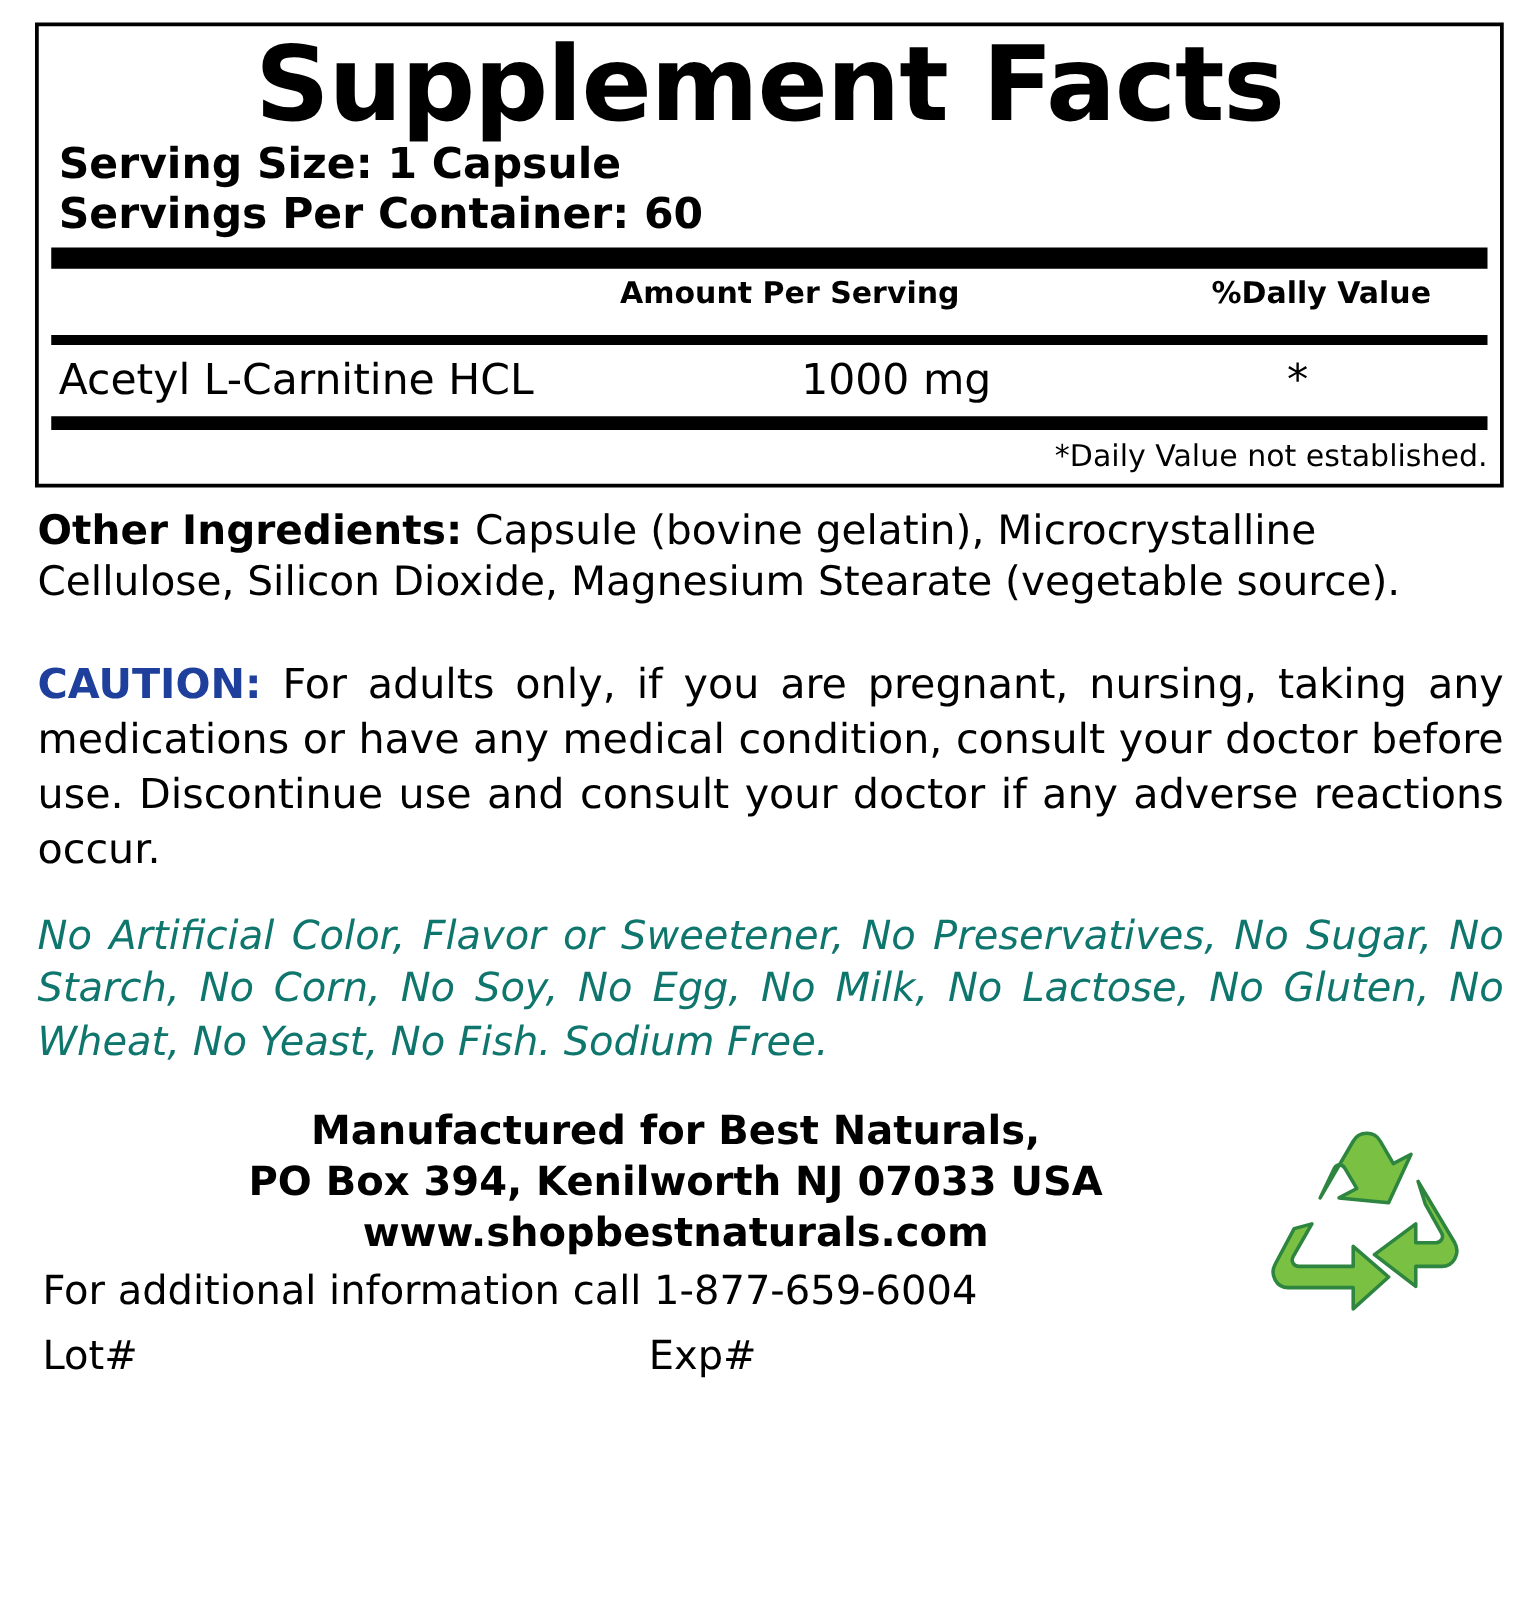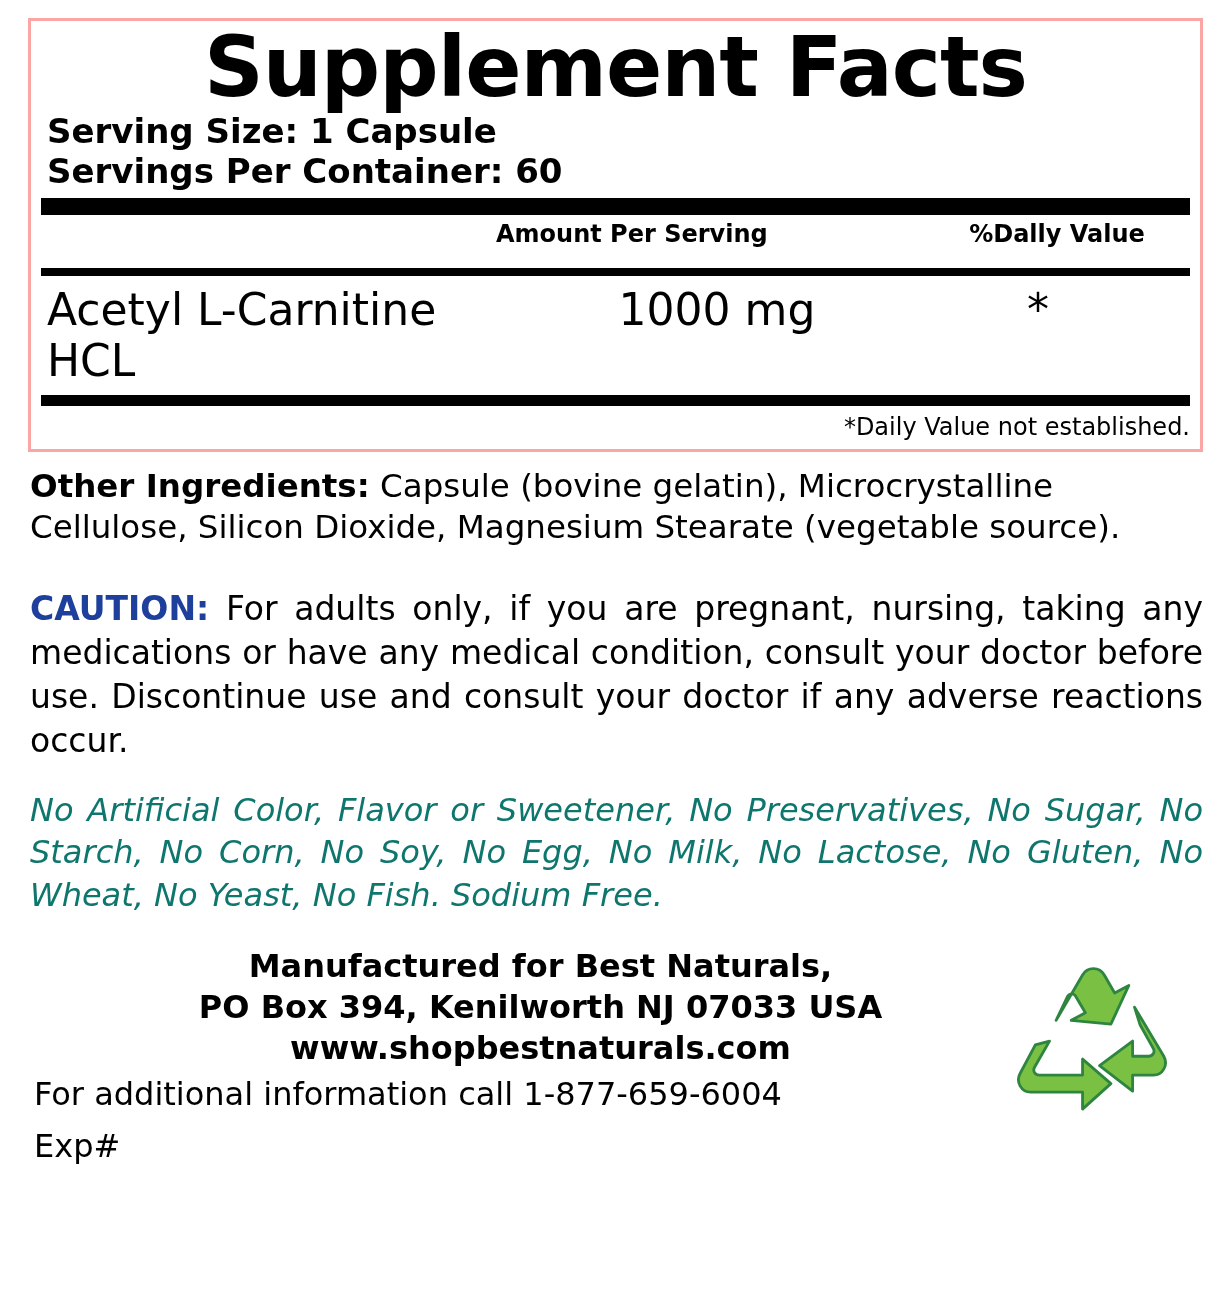--- a/index.html
+++ b/index.html
@@ -17,21 +17,21 @@
   .page {
     position: relative;
     width: 1231px;
     height: 1299px;
     box-sizing: border-box;
     padding: 18px 26px 0 26px;
   }
 
   
   .sf-panel {
-    border: 3px solid #fca5a5;
+    border: 3px solid #000000;
     box-sizing: border-box;
     padding: 4px 10px 8px 10px;
     margin: 0 2px;
   }
   .sf-title {
     font-family: "DejaVu Sans", sans-serif;
     font-weight: bold;
     font-size: 83px;
     line-height: 0.98;
     letter-spacing: -1px;
@@ -67,21 +67,21 @@
     font-size: 24px;
     padding: 5px 0 20px 0;
   }
   .sf-headrow .col-name { flex: 0 0 455px; }
   .sf-headrow .col-amt  { flex: 0 0 430px; text-align: left; }
   .sf-headrow .col-dv   { flex: 1; text-align: center; padding-right: 2px;}
 
   .sf-row {
     display: flex;
     align-items: baseline;
-    font-size: 44px;
+    font-size: 34px;
     padding: 8px 0 9px 0;
     justify-content: space-between;
   }
   .sf-row .col-name { flex: 0 0 455px; padding-left: 6px; }
   .sf-row .col-amt  { flex: 0 0 430px; text-align: center; }
   .sf-row .col-dv   { flex: 1; text-align: center; padding-right: 46px; }
 
   .sf-footnote {
     font-size: 24px;
     padding: 7px 0 0 6px;
@@ -194,20 +194,21 @@
   <div class="freeof">No Artificial Color, Flavor or Sweetener, No Preservatives, No Sugar, No Starch, No Corn, No Soy, No Egg, No Milk, No Lactose, No Gluten, No Wheat, No Yeast, No Fish. Sodium Free.</div>
 
   <div class="footer">
     <div class="mfg-block">
       <div>Manufactured for Best Naturals,</div>
       <div>PO Box 394, Kenilworth NJ 07033 USA</div>
       <div>www.shopbestnaturals.com</div>
     </div>
     <div class="addl">For additional information call 1-877-659-6004</div>
     <div class="lot-row">
+      <div class="lot">Lot#</div>
       <div>Exp#</div>
     </div>
 
     <div class="recycle">
       <svg viewBox="0 0 200 180" width="190" height="170" aria-hidden="true">
 
         <g>
           <path d="M62,66 L90,18 C95,9 108,9 113,18 L124,37 L139,29 L120,70 L78,66 L93,58 L83,41 C81,37 76,37 74,41 L62,66 Z" fill="#7ac143" stroke="#2e8540" stroke-width="3" stroke-linejoin="round"></path>
         </g>
 

